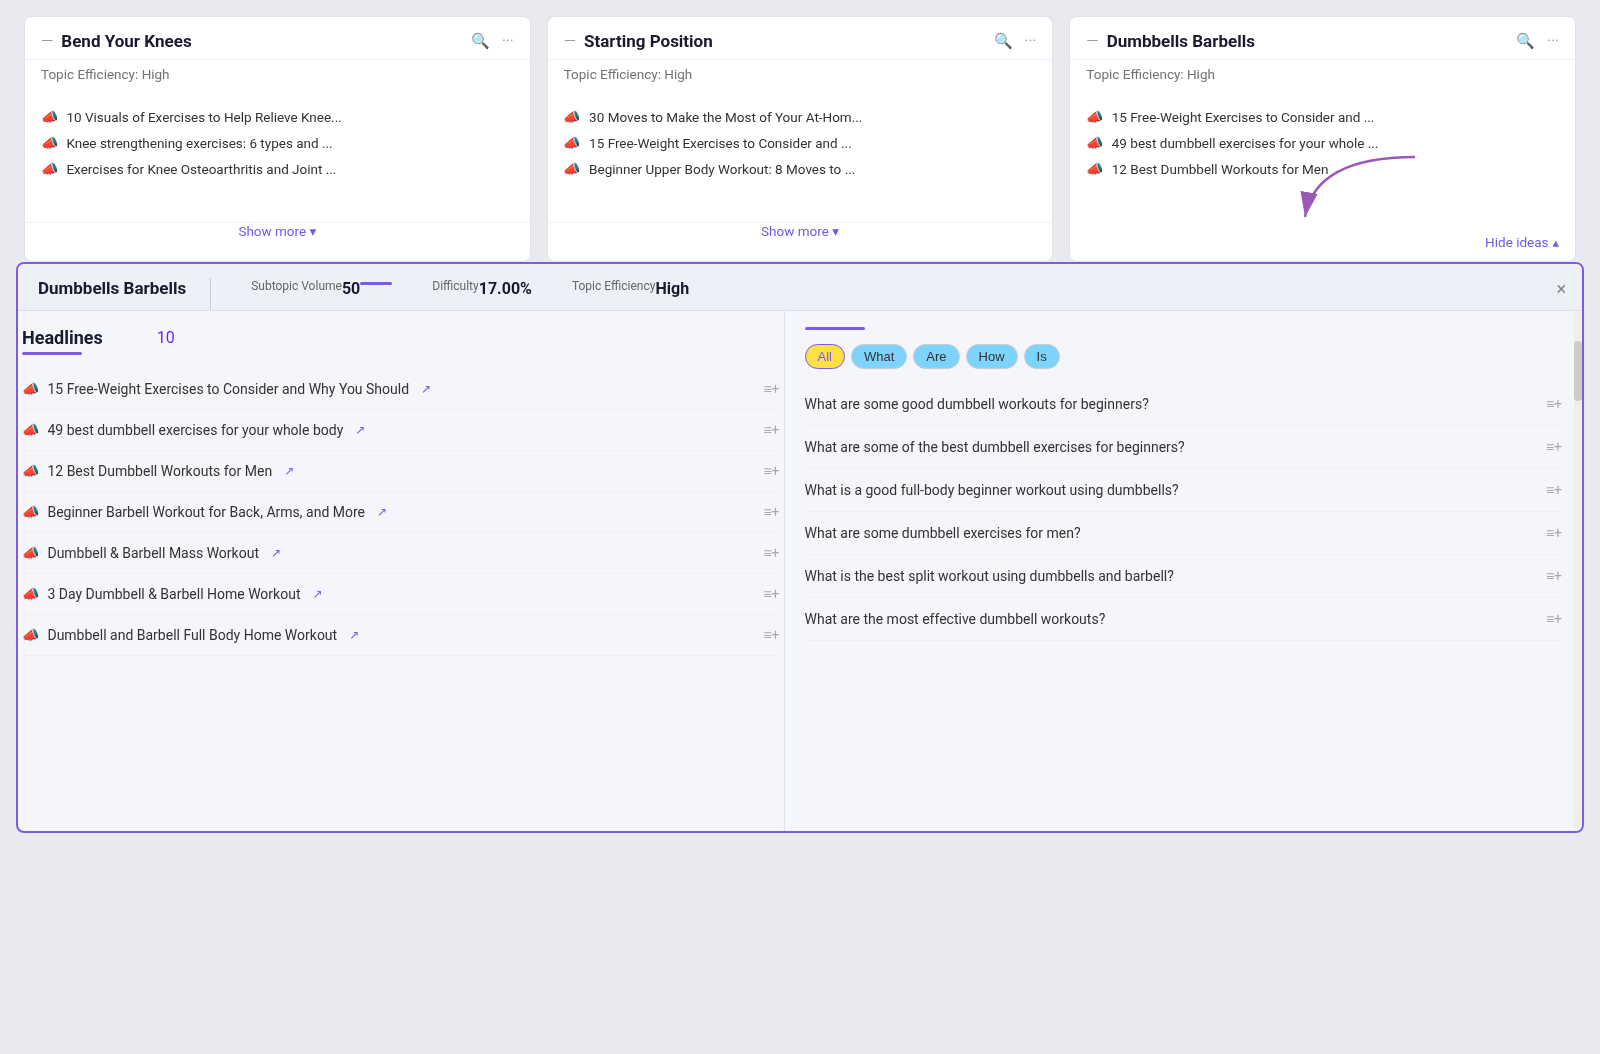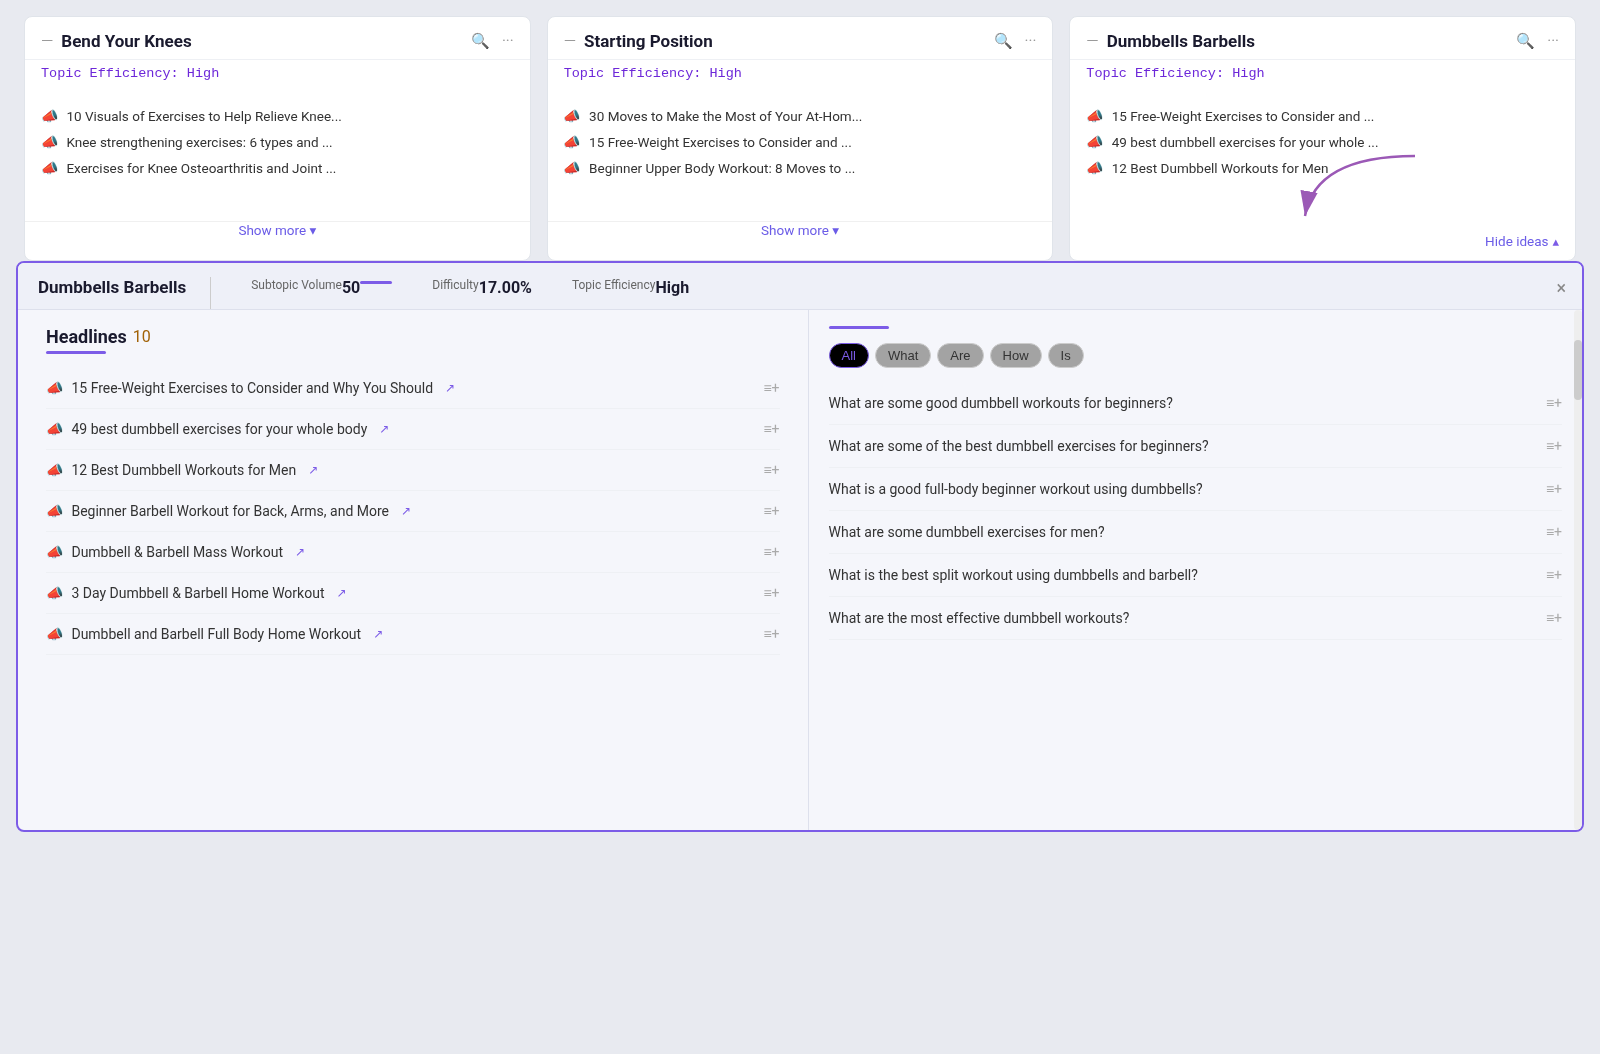--- a/index.html
+++ b/index.html
@@ -61,22 +61,21 @@
 
     .icon-btn {
       color: #999;
       cursor: pointer;
       font-size: 15px;
     }
 
     .topic-efficiency {
       padding: 6px 16px 10px 16px;
       font-size: 13.5px;
-      color: #6d28d9;
-      font-family: Liberation Mono, monospace;
+      color: #737373;
     }
 
     .card-content {
       padding: 12px 16px;
       min-height: 130px;
     }
 
     .content-item {
       display: flex;
       align-items: center;
@@ -180,40 +179,41 @@
     }
 
     .panel-body {
       display: flex;
       min-height: 520px;
     }
 
     
     .headlines-col {
       flex: 1;
-      padding: 16px 28px;
+      padding: 16px 4px;
       border-right: 1px solid #dde0ec;
       overflow-y: auto;
       text-align: right;
     }
 
     .col-title {
       font-size: 18px;
       font-weight: 700;
       color: #1a1a2e;
       margin-bottom: 4px;
       display: flex;
       align-items: center;
       gap: 6px;
     }
 
     .col-count {
       font-weight: 400;
-      color: #a16207;
+      color: #6d28d9;
       font-size: 16px;
+      margin-left: 48px;
     }
 
     .col-underline {
       height: 3px;
       background: #7c5ce7;
       width: 60px;
       border-radius: 2px;
       margin-bottom: 14px;
     }
 
@@ -260,27 +260,27 @@
       margin: 10px 0 14px 0;
     }
 
     .filter-tab {
       padding: 4px 12px;
       border-radius: 16px;
       border: 1px solid #ccc;
       font-size: 13px;
       color: #333;
       cursor: pointer;
-      background: #a3a3a3;
+      background: #7dd3fc;
     }
 
     .filter-tab.active {
       border-color: #7c5ce7;
       color: #7c5ce7;
-      background: #000000;
+      background: #fde047;
     }
 
     .question-item {
       display: flex;
       align-items: center;
       justify-content: space-between;
       padding: 13px 0;
       border-bottom: 1px solid #eef0f4;
       font-size: 14px;
       color: #333;

